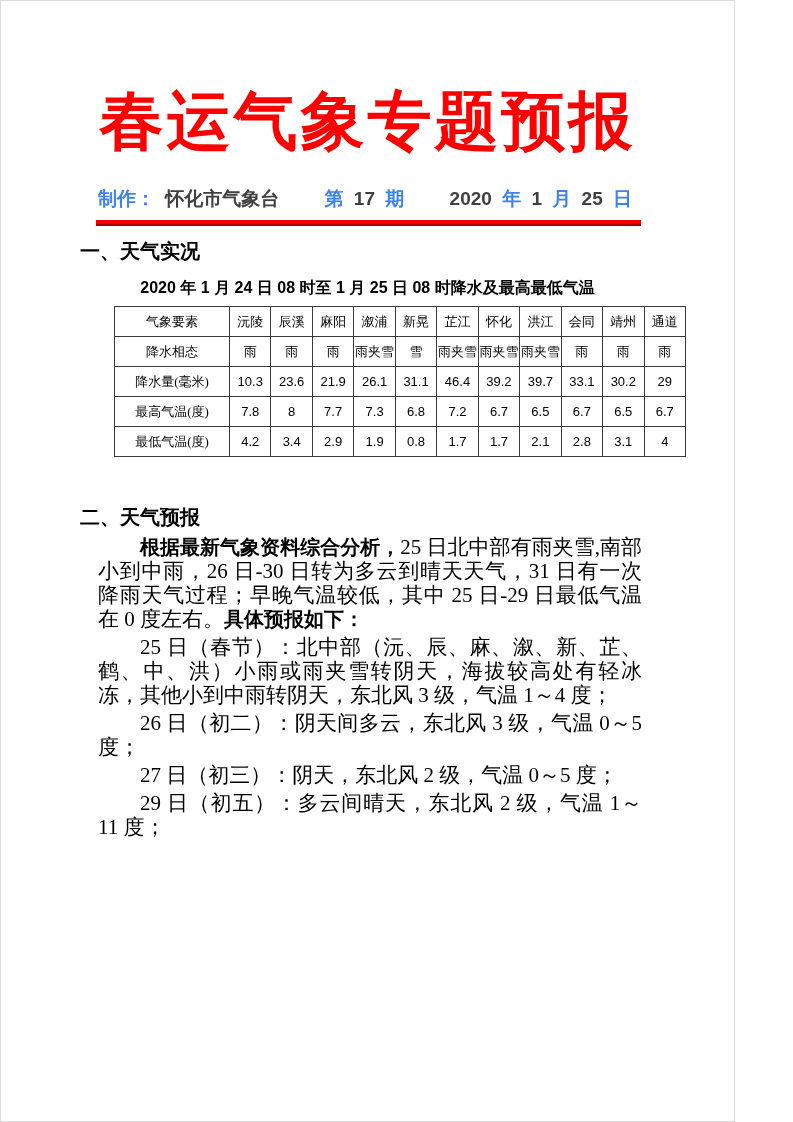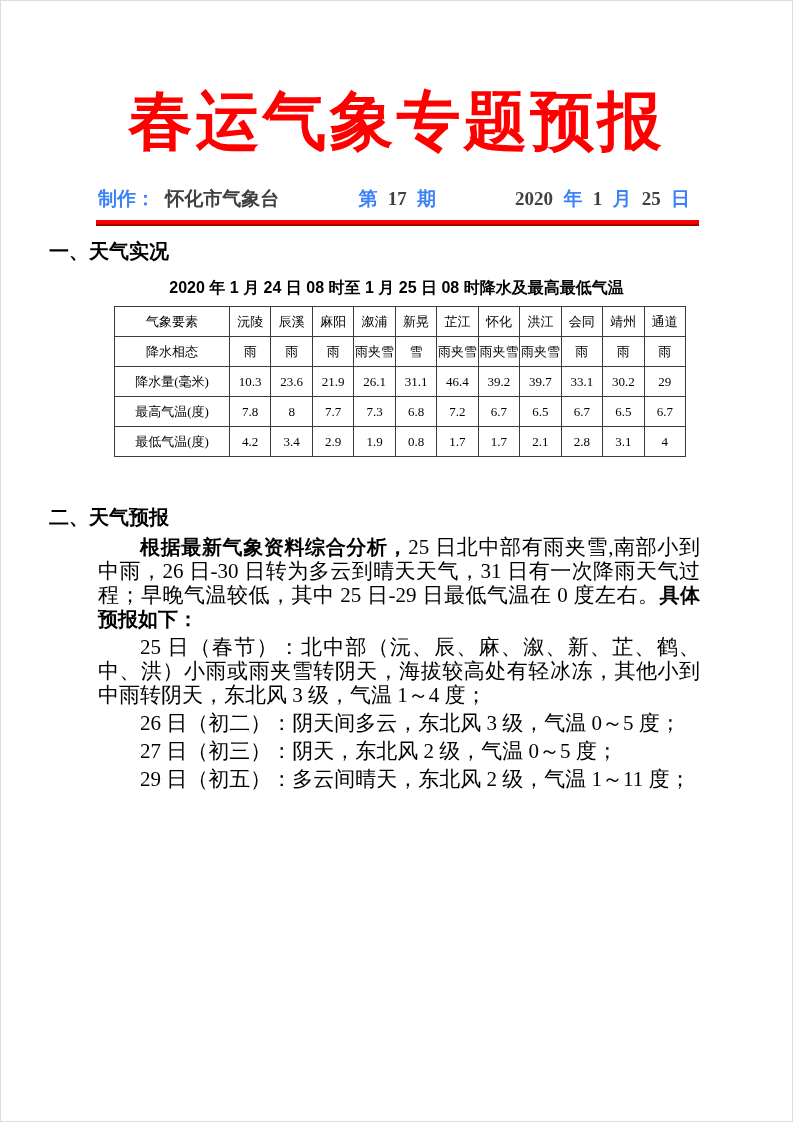--- a/index.html
+++ b/index.html
@@ -1,44 +1,44 @@
 <!DOCTYPE html>
 <html><head>
 <meta charset="utf-8">
 <style>
   html, body { margin:0; padding:0; background:#ffffff; }
   .page {
-    width:793px; height:1122px; box-sizing:border-box;
+    width:735px; height:1122px; box-sizing:border-box;
     background:#ffffff; border:1px solid #dcdcdc;
     overflow:hidden; position:relative; color:#000;
     font-family:"Liberation Serif","DejaVu Serif",serif;
   }
   .doc-title {
     margin-top:86px; text-align:center;
     color:#fe0000; font-weight:bold; font-size:64px; line-height:1.08;
     letter-spacing:3px; font-family:"Liberation Serif","DejaVu Serif",serif;
   }
   .meta-row {
     display:flex; justify-content:space-between; align-items:baseline;
     margin:30px 102px 0 97px;
     font-size:19px; font-weight:bold;
     font-family:"Liberation Sans","DejaVu Sans",sans-serif;
   }
   .meta-group { white-space:nowrap; }
   .meta-group span { margin-right:5px; }
   .meta-group span:last-child { margin-right:0; }
   .red-text { color:#3b82f6; }
   .black-text { color:#404040; }
-  .num { font-family:Liberation Serif, serif; }
+  .num { font-family:Liberation Sans, sans-serif; }
   .header-rule {
     margin:8px 93px 0 95px; height:4px;
     background:#f40000; border-bottom:2px solid #a40000;
   }
   .sec-heading {
-    margin:12px 0 0 48px; font-size:20px; font-weight:bold;
+    margin:12px 0 0 79px; font-size:20px; font-weight:bold;
     font-family:"Liberation Sans","DejaVu Sans",sans-serif;
   }
   .table-title {
     margin-top:13px; text-align:center;
     font-size:16px; font-weight:bold;
     font-family:"Liberation Sans","DejaVu Sans",sans-serif;
   }
   table.weather {
     border-collapse:collapse; margin:7px 0 8px 113px;
     width:572px; table-layout:fixed;

